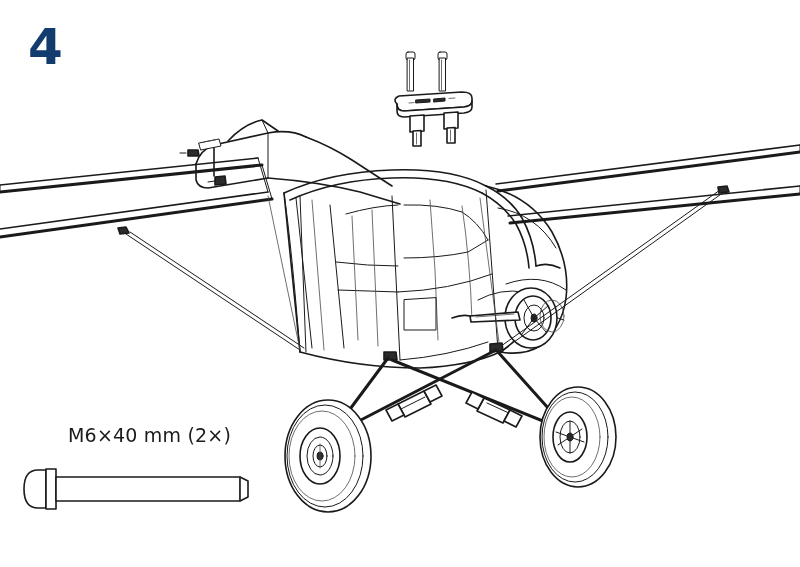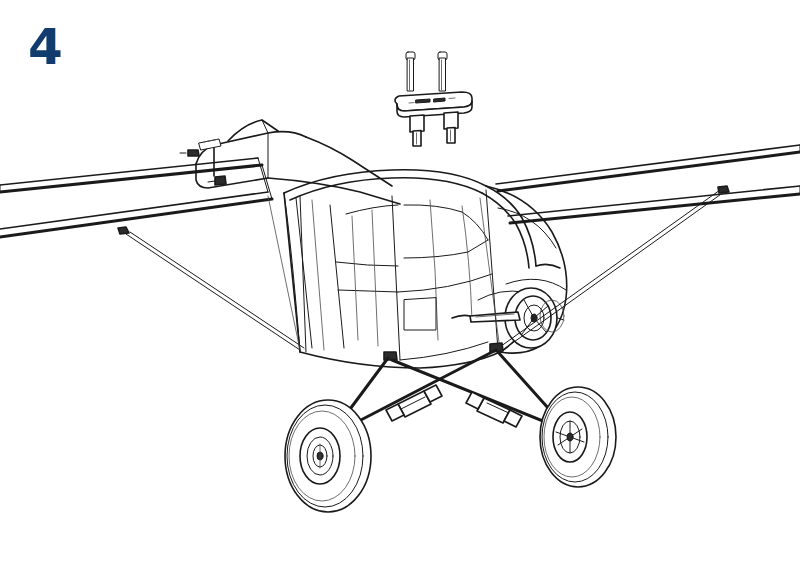--- a/index.html
+++ b/index.html
@@ -290,14 +290,30 @@
 
         <path class="ln thin" d="M570 421 L570 453"></path>
         <path class="ln thin" d="M556 432 L584 442"></path>
         <path class="ln thin" d="M558 445 L582 429"></path>
         <ellipse class="ln thin filld" cx="570" cy="437" rx="3" ry="4"></ellipse>
       </g>
 
     </svg>
   </div>
 
+  <div class="parts-callout">
+    <div class="parts-label">M6×40 mm (2×)</div>
+    <div class="parts-figure">
+      <svg width="240" height="62" viewBox="0 0 240 62" xmlns="http://www.w3.org/2000/svg">
+
+        <path class="ln med fillw" d="M20 12 Q6 12 6 31 Q6 50 20 50 L28 50 L28 12 Z"></path>
+
+        <path class="ln med fillw" d="M28 11 L38 11 L38 51 L28 51 Z"></path>
+
+        <path class="ln med fillw" d="M38 19 L222 19 L222 43 L38 43 Z"></path>
+
+        <path class="ln med fillw" d="M222 19 L230 23 L230 39 L222 43 Z"></path>
+        <path class="ln hair" d="M222 19 L222 43"></path>
+      </svg>
+    </div>
+  </div>
 
 </div>
 
 </body></html>

